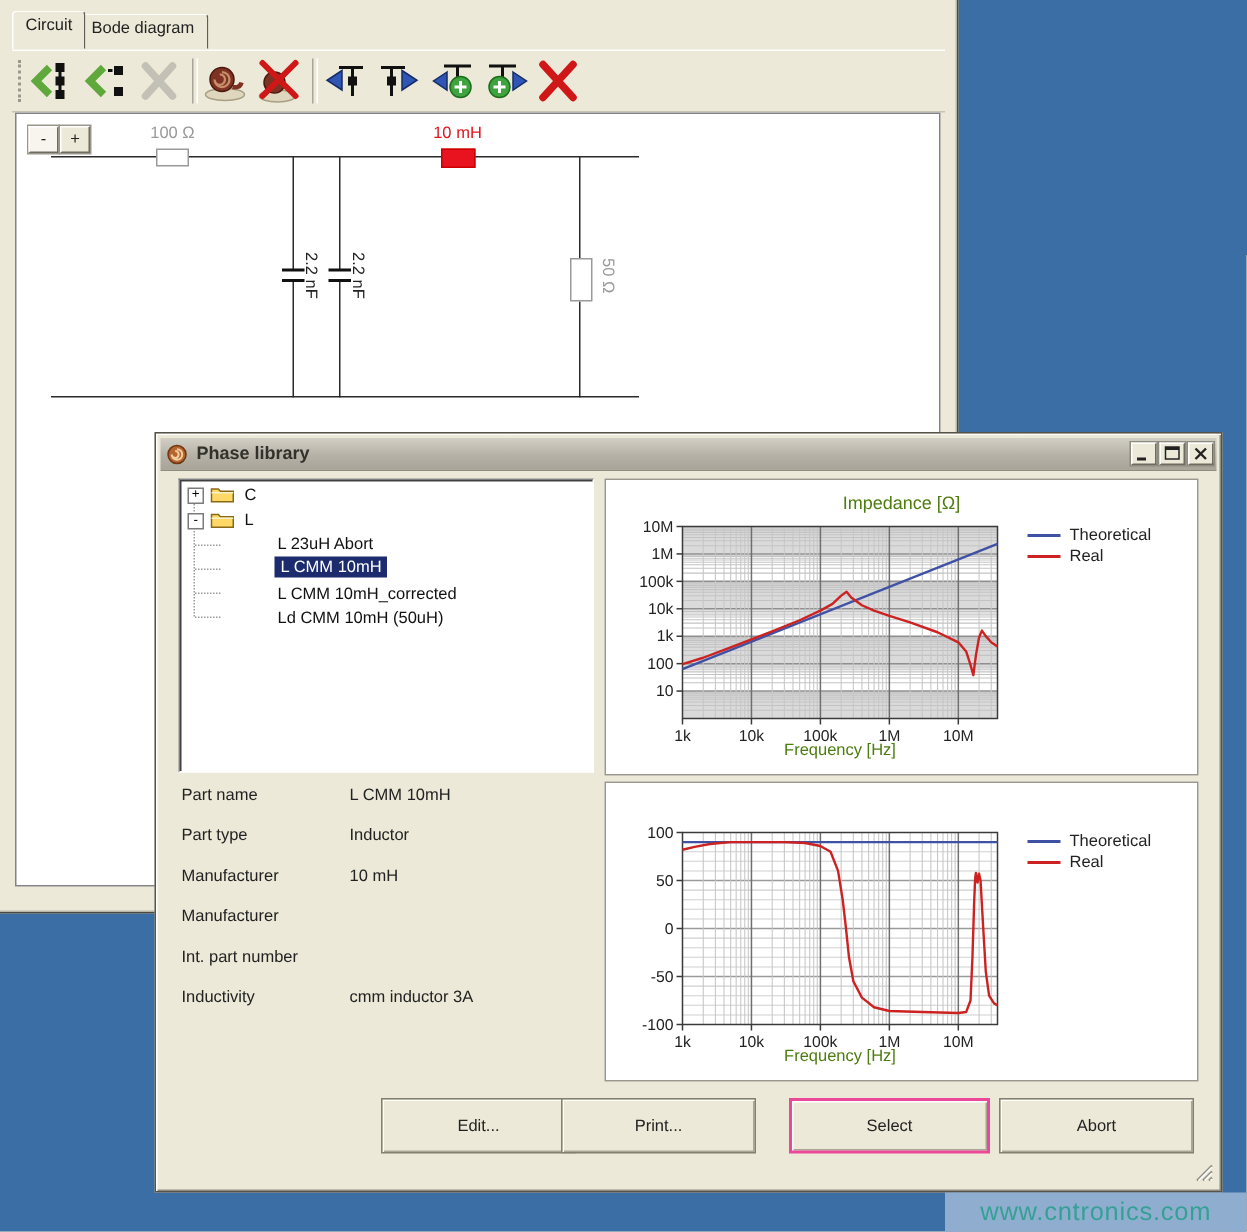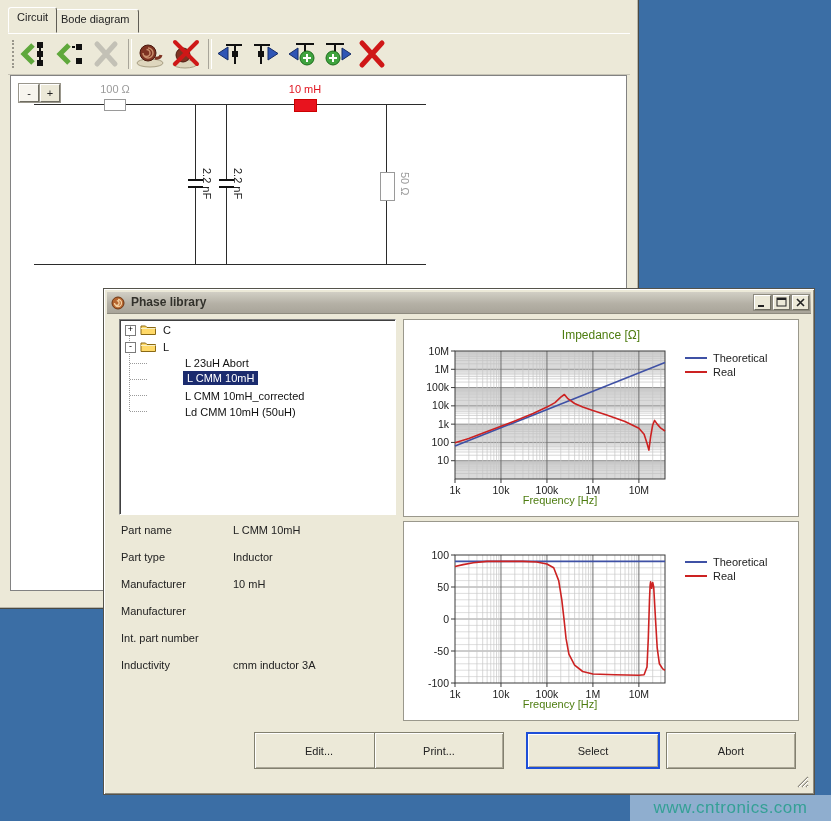--- a/index.html
+++ b/index.html
@@ -97,21 +97,21 @@
 
   .detail-label{position:absolute;left:17px;font-size:11px;color:#222;}
   .detail-value{position:absolute;left:129px;font-size:11px;color:#222;}
 
   .dlg-btn{
     position:absolute;top:443px;width:130px;height:37px;background:#ECE9D8;
     border:1px solid #82806f;
     box-shadow:inset 1px 1px 0 #fff, inset -1px -1px 0 #aba797;
     font-size:11px;color:#222;font-family:"Liberation Sans",sans-serif;cursor:pointer;
   }
-  .dlg-btn.default{border:2px solid #1d4ed8;}
+  .dlg-btn.default{border:2px solid #ec4899;}
   #resize-grip{left:691px;top:485px;width:14px;height:14px;cursor:nwse-resize;}
 
   
   #watermark-band{
     left:630px;top:795px;width:201px;height:42px;background:#8FAECF;
   }
   #watermark-text{
     position:absolute;left:0;top:3px;width:100%;text-align:center;
     font-size:17px;color:#35A096;letter-spacing:.5px;
   }

